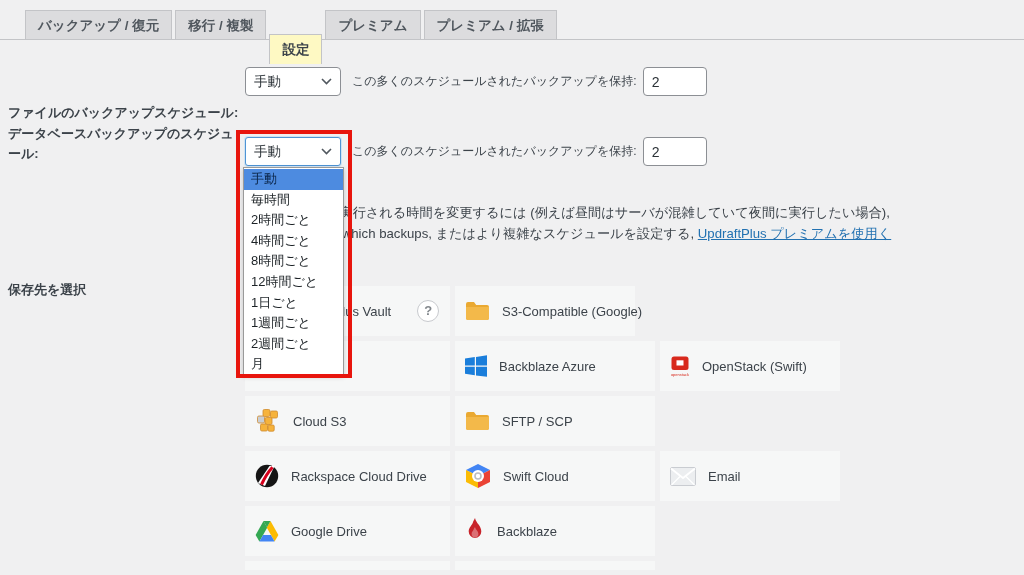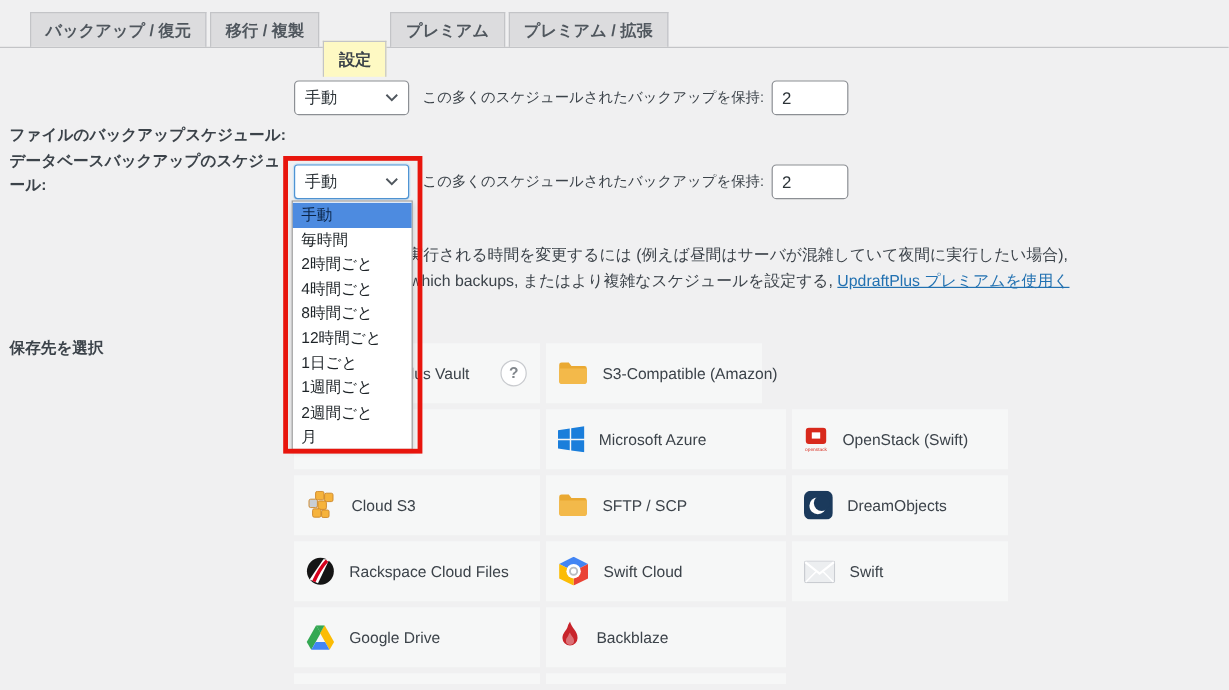--- a/index.html
+++ b/index.html
@@ -129,21 +129,21 @@
         <span class="cell-label">UpdraftPlus Vault</span>
         <span class="help-badge">?</span>
       </div>
       <div class="cell c3">
         <span class="icon">
           <svg width="25" height="20" viewBox="0 0 25 20">
               <path d="M1 3q0-2 2-2h6l2.2 3H22q2 0 2 2v11q0 2-2 2H3q-2 0-2-2z" fill="#eaa932"></path>
               <path d="M1 6h23v11q0 2-2 2H3q-2 0-2-2z" fill="#f3b94a"></path>
             </svg>
         </span>
-        <span class="cell-label">S3-Compatible (Amazon)</span>
+        <span class="cell-label">S3-Compatible (Google)</span>
       </div>
     </div>
 
     <div class="grow">
       <div class="cell c1">
         <span class="icon">
           <svg width="24" height="21" viewBox="0 0 24 21">
               <polygon points="6,0 12,4 6,8 0,4" fill="#0062ff"></polygon>
               <polygon points="18,0 24,4 18,8 12,4" fill="#0062ff"></polygon>
               <polygon points="6,8 12,12 6,16 0,12" fill="#0062ff"></polygon>
@@ -155,21 +155,21 @@
       </div>
       <div class="cell c2">
         <span class="icon">
           <svg width="22" height="22" viewBox="0 0 22 22">
               <polygon points="0,3.6 9.8,2.1 9.8,10.6 0,10.6" fill="#1a7edb"></polygon>
               <polygon points="11,1.9 22,0.2 22,10.6 11,10.6" fill="#1a7edb"></polygon>
               <polygon points="0,11.8 9.8,11.8 9.8,20.2 0,18.7" fill="#1a7edb"></polygon>
               <polygon points="11,11.8 22,11.8 22,21.8 11,20.4" fill="#1a7edb"></polygon>
             </svg>
         </span>
-        <span class="cell-label">Microsoft Azure</span>
+        <span class="cell-label">Backblaze Azure</span>
       </div>
       <div class="cell c3">
         <span class="icon">
           <svg width="20" height="21" viewBox="0 0 20 21">
               <rect x="1.5" y="0.5" width="17" height="13.5" rx="2.5" fill="#d8291c"></rect>
               <rect x="6.5" y="4.3" width="7" height="5.2" fill="#fff"></rect>
               <text x="10" y="19.5" font-size="4" text-anchor="middle" fill="#d8291c">openstack</text>
             </svg>
         </span>
         <span class="cell-label">OpenStack (Swift)</span>
@@ -194,42 +194,32 @@
       </div>
       <div class="cell c2">
         <span class="icon">
           <svg width="25" height="20" viewBox="0 0 25 20">
               <path d="M1 3q0-2 2-2h6l2.2 3H22q2 0 2 2v11q0 2-2 2H3q-2 0-2-2z" fill="#eaa932"></path>
               <path d="M1 6h23v11q0 2-2 2H3q-2 0-2-2z" fill="#f3b94a"></path>
             </svg>
         </span>
         <span class="cell-label">SFTP / SCP</span>
       </div>
-      <div class="cell c3">
-        <span class="icon">
-          <svg width="24" height="24" viewBox="0 0 24 24">
-              <rect width="24" height="24" rx="5.5" fill="#1b3a5c"></rect>
-              <circle cx="11.5" cy="12.5" r="7" fill="#fff"></circle>
-              <circle cx="14.8" cy="10.2" r="6.6" fill="#1b3a5c"></circle>
-            </svg>
-        </span>
-        <span class="cell-label">DreamObjects</span>
-      </div>
     </div>
 
     <div class="grow">
       <div class="cell c1">
         <span class="icon">
           <svg width="24" height="24" viewBox="0 0 24 24">
               <circle cx="12" cy="12" r="11.2" fill="#151515"></circle>
               <path d="M3 19L14.5 2h5L10 22z" fill="#fff"></path>
               <path d="M6.5 20.5C10 13 13.5 7.5 17.5 3.2" stroke="#d6001c" stroke-width="3" fill="none"></path>
             </svg>
         </span>
-        <span class="cell-label">Rackspace Cloud Files</span>
+        <span class="cell-label">Rackspace Cloud Drive</span>
       </div>
       <div class="cell c2">
         <span class="icon">
           <svg width="26" height="24" viewBox="0 0 26 24">
               <polygon points="13,0 25,6 13,12 1,6" fill="#4285f4"></polygon>
               <polygon points="25,6 25,18 13,24 13,12" fill="#ea4335"></polygon>
               <polygon points="1,6 13,12 13,24 1,18" fill="#fbbc05"></polygon>
               <circle cx="13" cy="12" r="6" fill="#fff"></circle>
               <circle cx="13" cy="12" r="3" fill="none" stroke="#b9bdc2" stroke-width="1.6"></circle>
             </svg>
@@ -238,21 +228,21 @@
       </div>
       <div class="cell c3">
         <span class="icon">
           <svg width="26" height="19" viewBox="0 0 26 19">
               <rect x="0.5" y="0.5" width="25" height="18" rx="1.5" fill="#eceef0" stroke="#c9ccd1"></rect>
               <path d="M1 1.5L13 11 25 1.5" fill="none" stroke="#fff" stroke-width="1.8"></path>
               <path d="M1.5 18L10 9.5" stroke="#fff" stroke-width="1.3"></path>
               <path d="M24.5 18L16 9.5" stroke="#fff" stroke-width="1.3"></path>
             </svg>
         </span>
-        <span class="cell-label">Swift</span>
+        <span class="cell-label">Email</span>
       </div>
     </div>
 
     <div class="grow">
       <div class="cell c1">
         <span class="icon">
           <svg width="24" height="21" viewBox="0 0 24 21">
               <polygon points="8.5,0 12.3,6.6 4.4,20.5 0.6,13.9" fill="#34a853"></polygon>
               <polygon points="15.5,0 23.4,13.9 19.6,20.5 11.7,6.6" fill="#fbbc04"></polygon>
               <polygon points="4.4,20.5 8.1,14 15.9,14 19.6,20.5" fill="#4285f4"></polygon>

